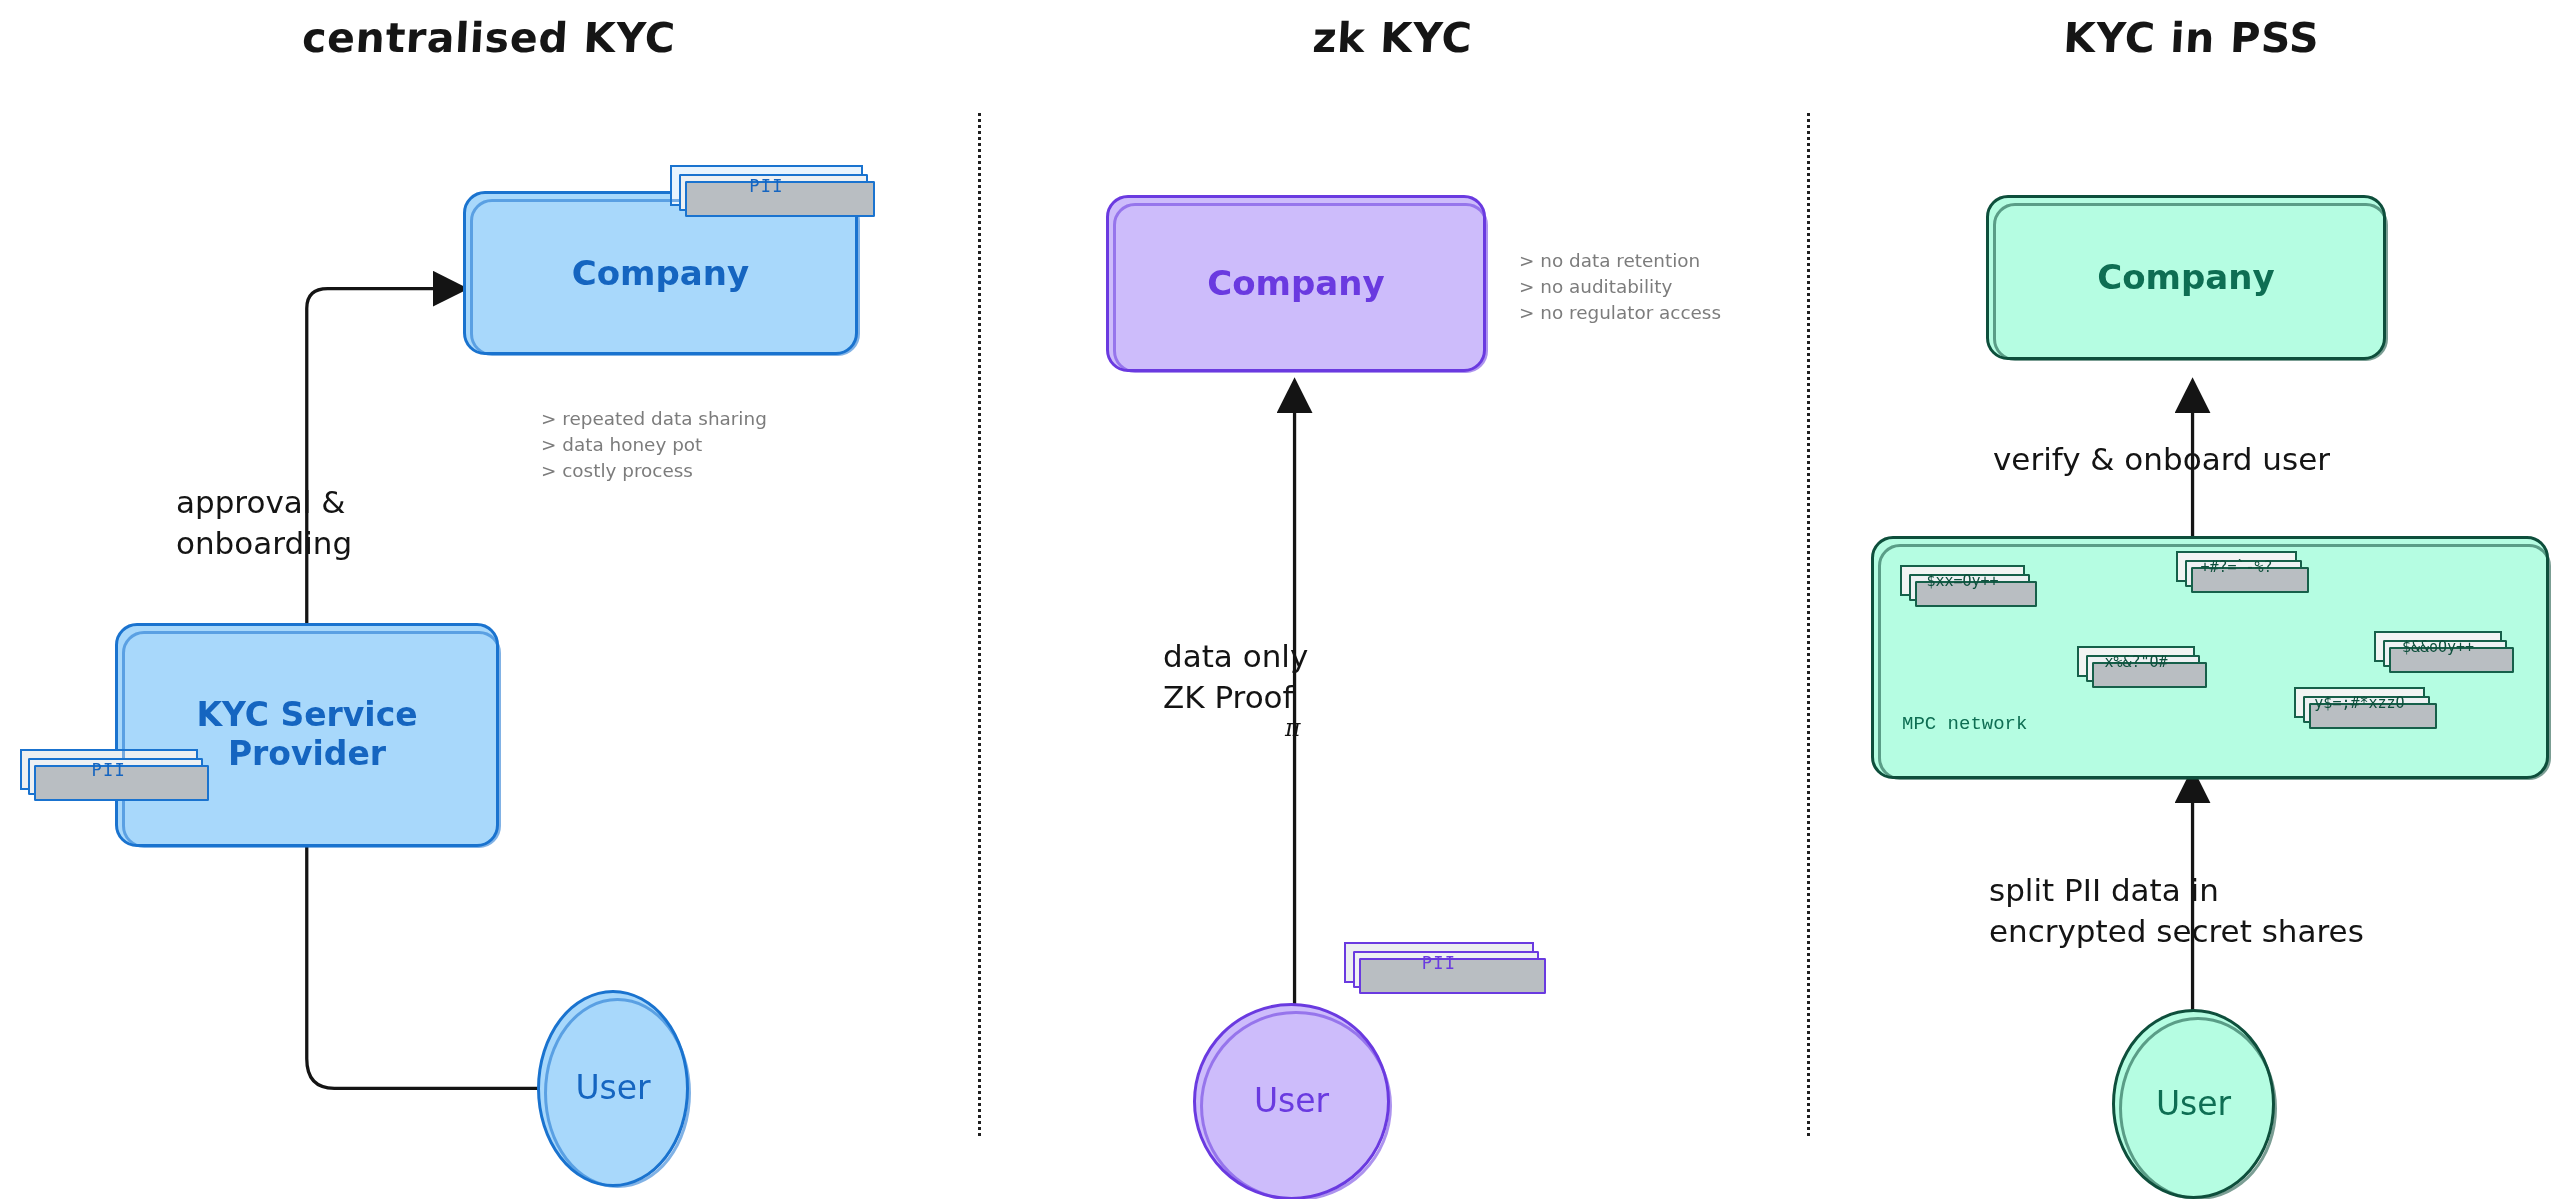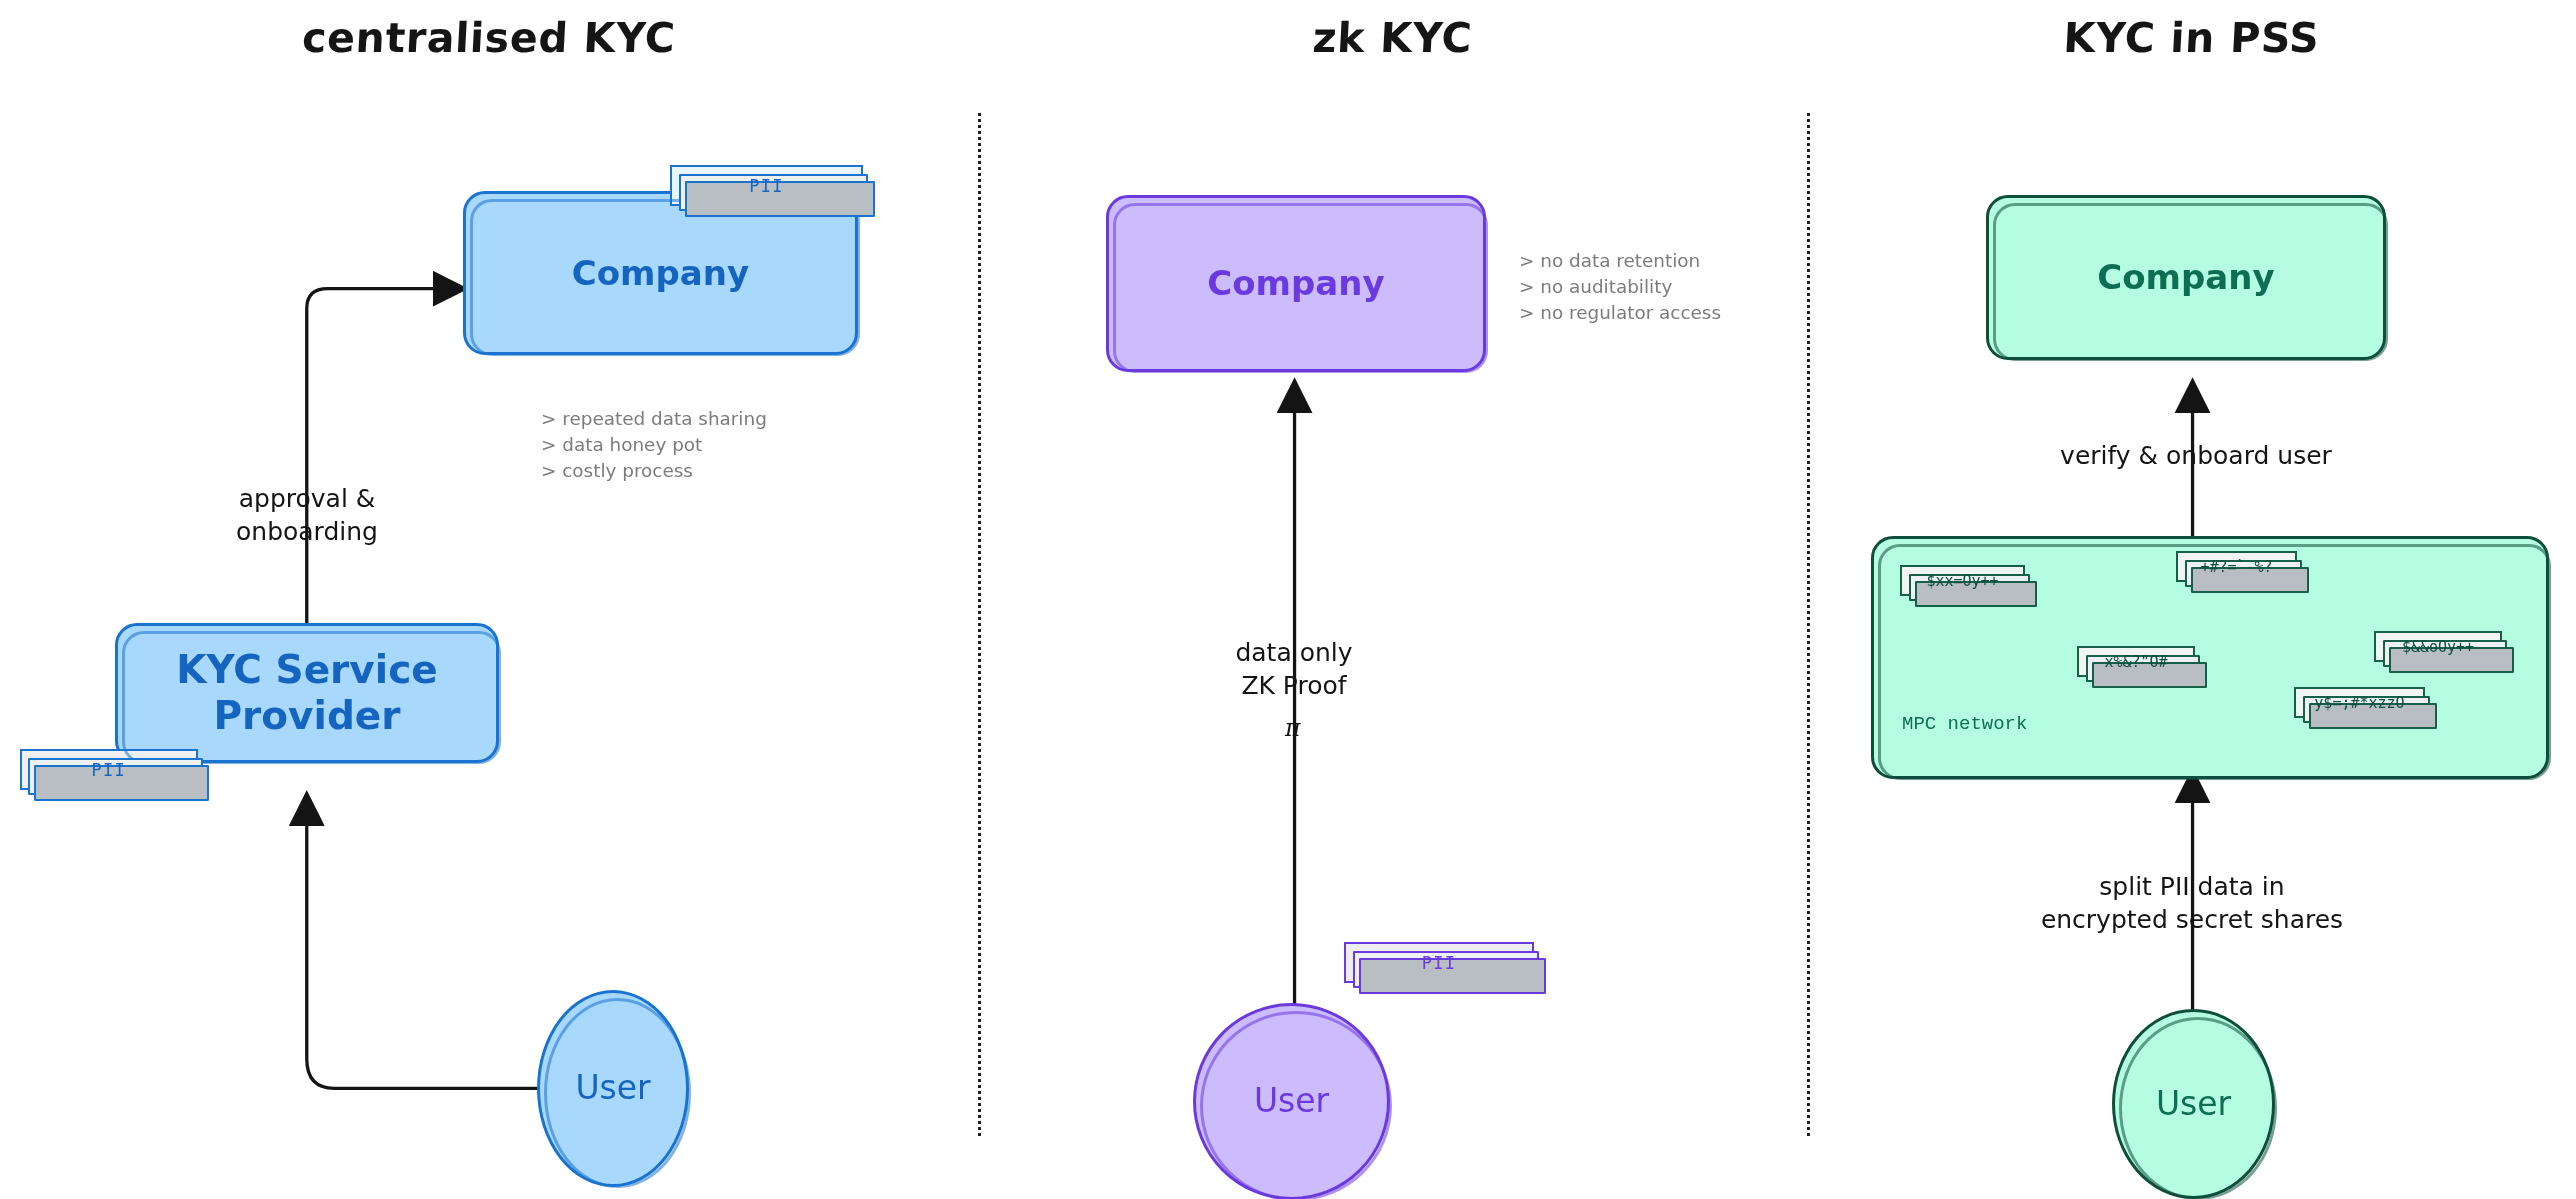--- a/index.html
+++ b/index.html
@@ -78,22 +78,22 @@
   .card-blue .ctext{color:#1565c0;}
   .card-grey{background:#eef0f1;border:2.6px solid #1a73cf;color:#1a73cf;}
   .card-grey .ctext{color:#1565c0;}
   .card-purple{background:#eceef0;border:2.6px solid #6a3ae0;color:#6a3ae0;}
   .card-purple .ctext{color:#6a3ae0;}
   .card-green{background:#f2f4f3;border:2.6px solid #16604a;color:#16604a;}
   .card-green .ctext{color:#0e4f3c;font-size:15px;letter-spacing:0px;}
 
   
   .edge-label{
-    position:absolute;color:#141414;font-size:25px;line-height:1.32;
-    white-space:pre-line;text-align:center;
+    position:absolute;color:#141414;font-size:31px;line-height:1.32;
+    white-space:pre-line;text-align:left;
     font-family:"DejaVu Sans","Liberation Sans",sans-serif;
   }
   .bullets{
     position:absolute;color:#7c7c7c;font-size:18.4px;line-height:1.42;
     white-space:pre-line;text-align:left;
     font-family:"DejaVu Sans","Liberation Sans",sans-serif;
   }
   .mpc-label{
     position:absolute;color:#0e6e53;font-size:19px;z-index:5;
     font-family:Liberation Mono, monospace;
@@ -142,21 +142,21 @@
     <span class="ctext">PII</span>
   </div>
 
   <div class="bullets" style="left:541px;top:406px;width:367px;">&gt; repeated data sharing
 &gt; data honey pot
 &gt; costly process</div>
 
   <div class="edge-label" style="left:176px;top:482px;width:262px;">approval &amp;
 onboarding</div>
 
-  <div class="node rounded sketch blue" style="left:115px;top:623px;width:384px;height:140px;font-size:39px;">
+  <div class="node rounded sketch blue" style="left:115px;top:623px;width:384px;height:224px;font-size:33px;">
     <span class="lbl">KYC Service
 Provider</span>
   </div>
 
   <div class="card card-grey" style="left:19.7px;top:749px;width:178px;height:41px;">
     <span class="ctext">PII</span>
   </div>
 
 
   <div class="node circle sketch blue" style="left:537px;top:990px;width:152px;height:197px;font-size:33px;">

